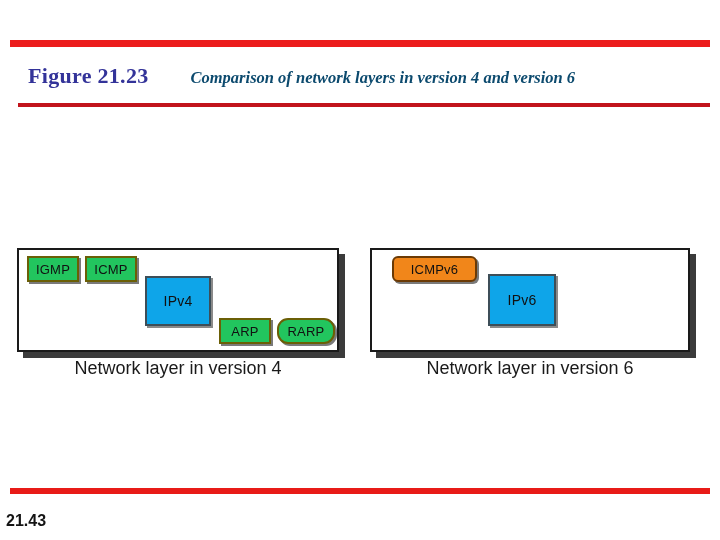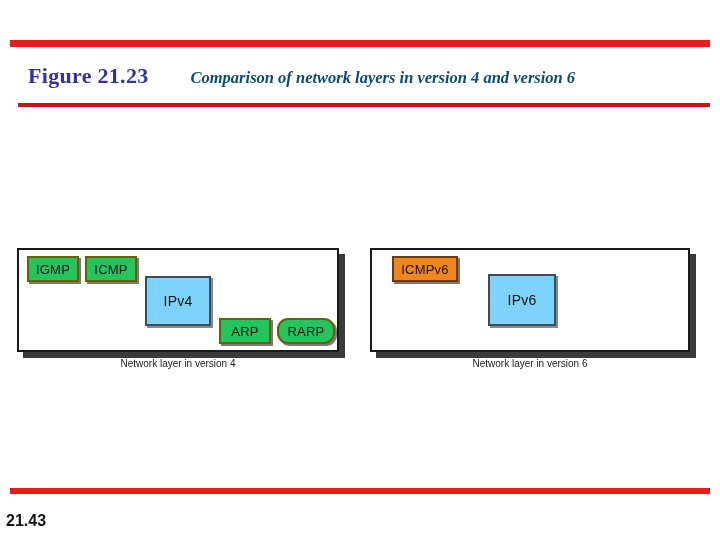--- a/index.html
+++ b/index.html
@@ -90,47 +90,47 @@
     font-size: 13px;
     color: #111111;
     letter-spacing: 0.2px;
   }
   .pbox.yellow {
     background: #22c55e;
     border: 2px solid #6b5f06;
     box-shadow: 2px 2px 0 0 #7a7a7a;
   }
   .pbox.blue {
-    background: #7dd3fc;
+    background: #0ea5e9;
     border: 2px solid #3d4e58;
     box-shadow: 2px 2px 0 0 #8a8a8a;
     font-size: 14px;
   }
   .pbox.orange {
     background: #f1861a;
     border: 2px solid #6b3a05;
     box-shadow: 2px 2px 0 0 #7a7a7a;
   }
 
   
   #box-igmp  { left: 27px;  top: 256px; width: 52px; height: 26px; }
   #box-icmp  { left: 85px;  top: 256px; width: 52px; height: 26px; }
   #box-ipv4  { left: 145px; top: 276px; width: 66px; height: 50px; }
   #box-arp   { left: 219px; top: 318px; width: 52px; height: 26px; }
   #box-rarp  { left: 277px; top: 318px; width: 58px; height: 26px; border-radius: 11px; }
 
   
-  #box-icmpv6 { left: 392px; top: 256px; width: 66px; height: 26px; }
+  #box-icmpv6 { left: 392px; top: 256px; width: 85px; height: 26px; border-radius: 6px; }
   #box-ipv6   { left: 488px; top: 274px; width: 68px; height: 52px; }
 
   
   .panel-caption {
     position: absolute;
     font-family: "Liberation Sans", sans-serif;
-    font-size: 10px;
+    font-size: 18px;
     color: #1a1a1a;
     text-align: center;
     white-space: nowrap;
   }
   #caption-v4 { left: 17px;  top: 358px; width: 322px; }
   #caption-v6 { left: 370px; top: 358px; width: 320px; }
 
   
   .page-num {
     position: absolute;

